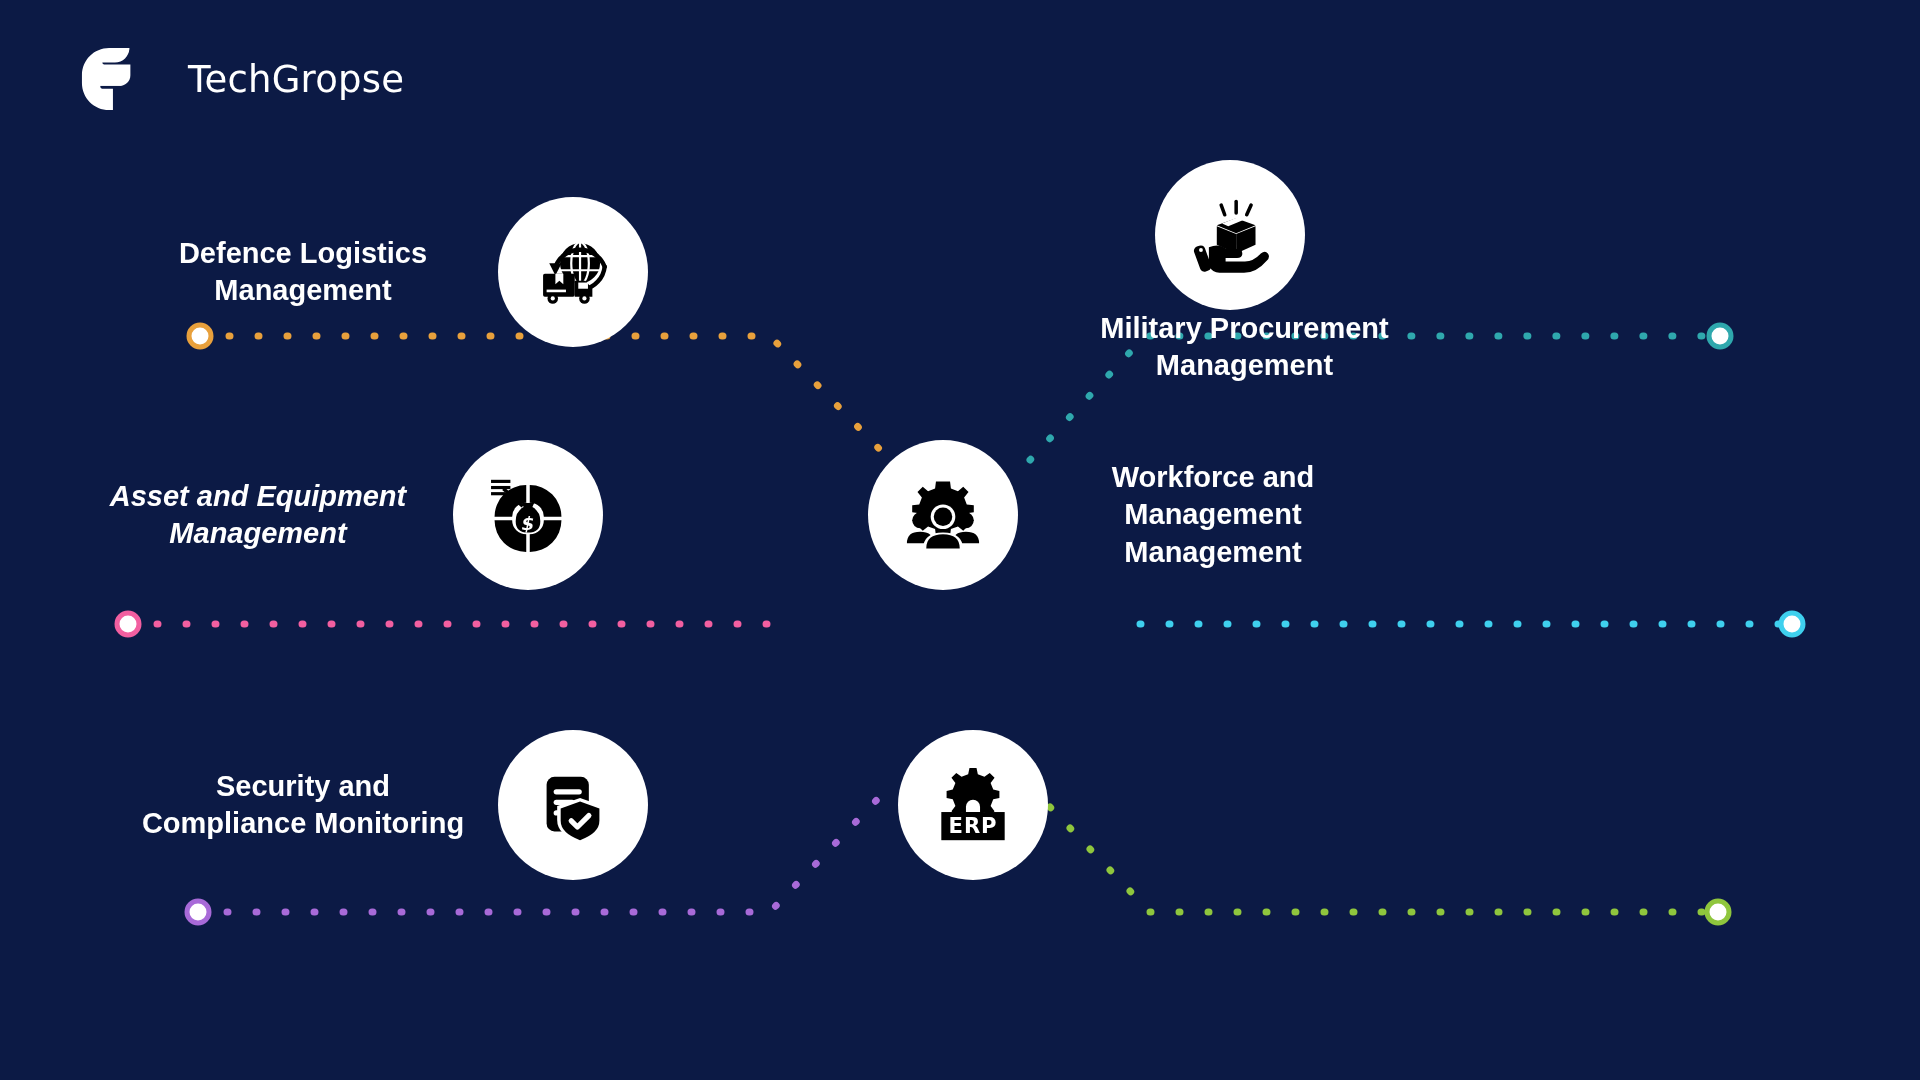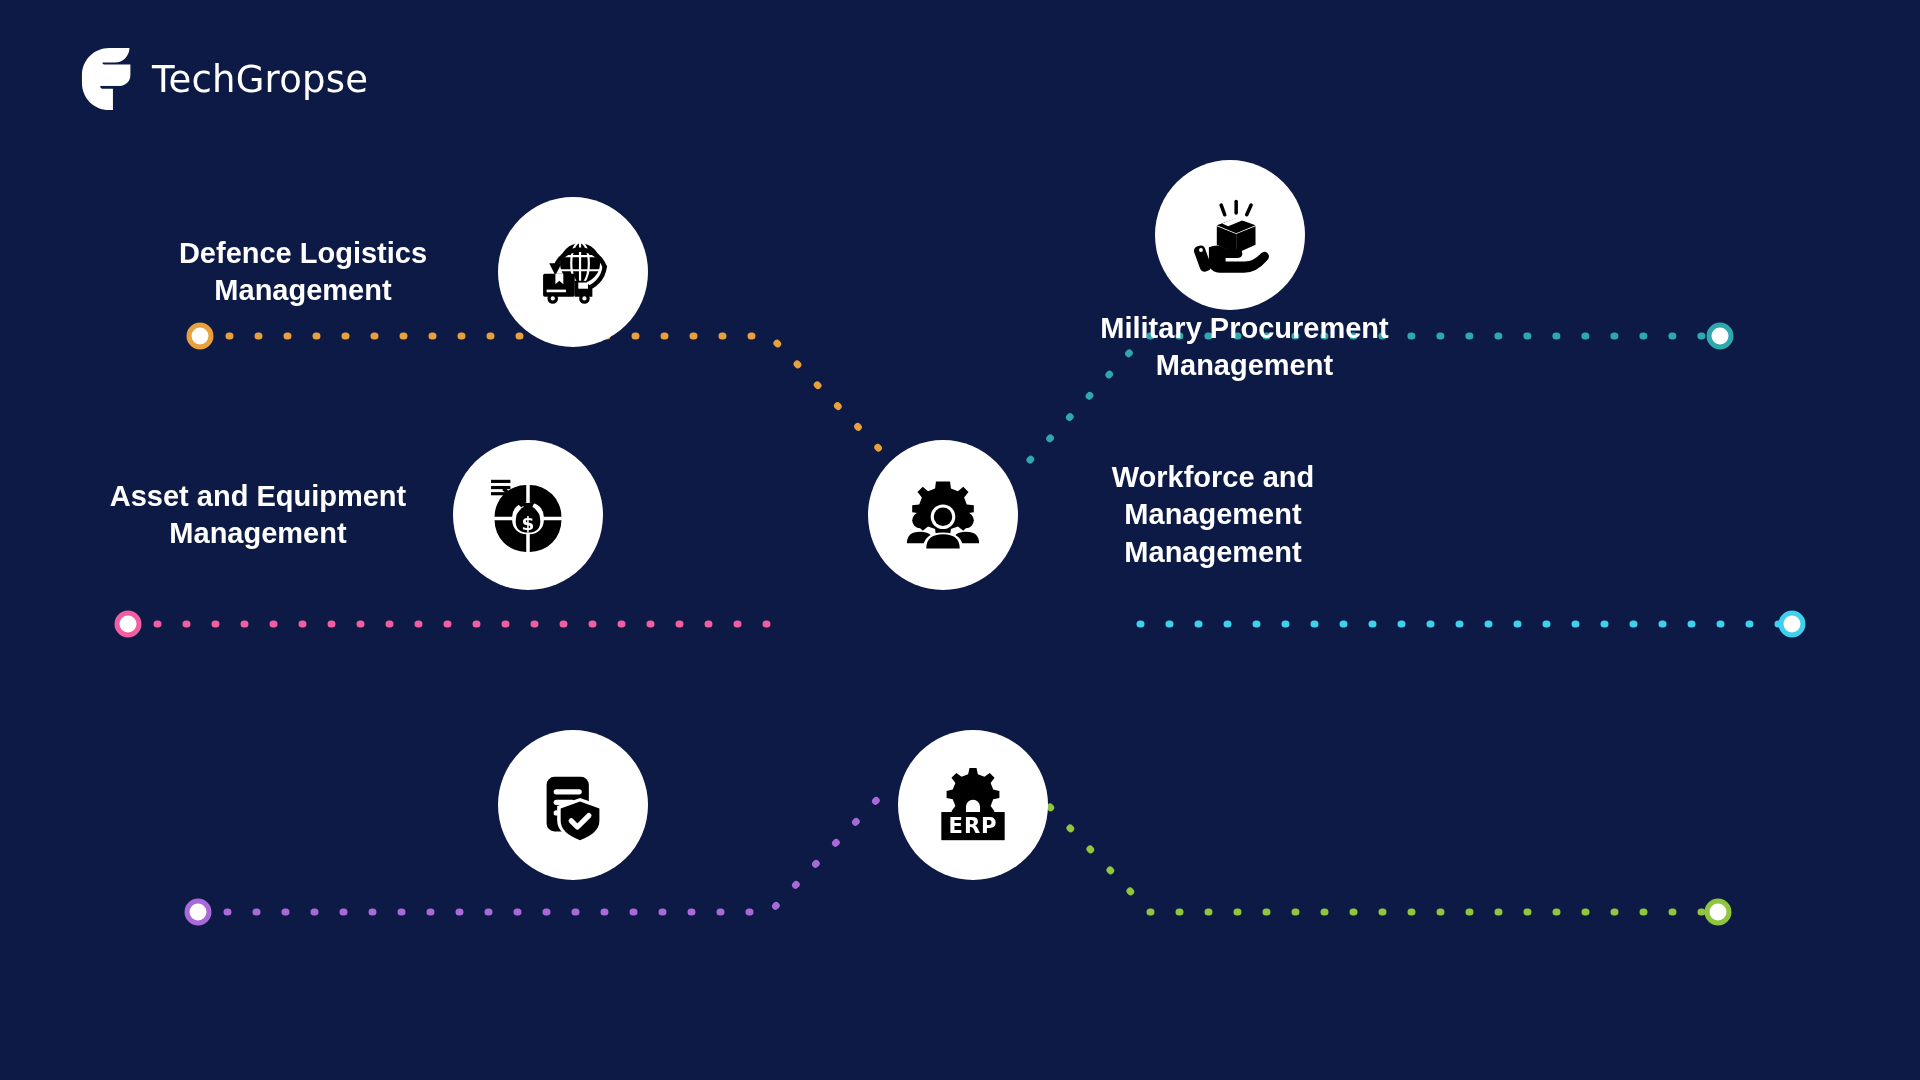--- a/index.html
+++ b/index.html
@@ -8,21 +8,21 @@
     background:#0c1a45;
     font-family:"Liberation Sans", sans-serif;
     position:relative;
   }
   .stage{position:absolute;inset:0;width:1920px;height:1080px;}
 
   
   .logo{position:absolute;left:80px;top:48px;display:flex;align-items:center;gap:10px;}
   .logo-mark{width:62px;height:62px;flex:0 0 62px;}
   .logo-text{font-size:37px;font-weight:400;color:#ffffff;letter-spacing:.2px;
-             font-family:"DejaVu Sans", sans-serif;}
+             font-family:"DejaVu Sans", sans-serif;margin-left:36px;}
 
   
   .wires{position:absolute;left:0;top:0;width:1920px;height:1080px;pointer-events:none;}
 
   
   .row{position:absolute;left:0;width:1556px;display:flex;align-items:center;}
   .row-1{top:160px;}
   .row-2{top:440px;}
   .row-3{top:730px;}
 
@@ -41,21 +41,21 @@
     text-align:center;width:330px;
   }
   .cell.left  .label{margin-right:30px;}
   .cell.right .label{margin-left:30px;}
 
   
   .row-1 .cell.left  .badge{margin-right:0;}
   .row-1 .cell.left  {padding-right:130px;}
   .row-1 .cell.right {padding-left:125px;flex-direction:column;}
 
-  .row-2 .cell.left  {padding-right:175px;}
+  .row-2 .cell.left  {padding-right:175px;font-style:italic;}
   .row-2 .cell.right {padding-left:90px;}
 
   .row-3 .cell.left  {padding-right:130px;}
   .row-3 .cell.right {padding-left:120px;}
 </style>
 </head>
 <body>
 
 <div class="stage">
 
@@ -212,20 +212,21 @@
           </svg>
         </span>
       </div>
       <div class="label">Workforce and Management Management</div>
     </div>
   </div>
 
   <div class="row row-3">
 
     <div class="cell left">
+      <div class="label">Security and Compliance Monitoring</div>
       <div class="badge">
         <span>
           <svg viewBox="0 0 100 100" xmlns="http://www.w3.org/2000/svg" fill="#000">
 
             <rect x="20" y="18" width="48" height="62" rx="9"></rect>
             <rect x="28" y="32" width="32" height="6" rx="3" fill="#fff"></rect>
             <rect x="28" y="44" width="24" height="6" rx="3" fill="#fff"></rect>
             <rect x="28" y="56" width="16" height="6" rx="3" fill="#fff"></rect>
 
             <path d="M58 42 l26 9 v16 q0 17 -26 26 q-26 -9 -26 -26 v-16 z" fill="#fff"></path>

